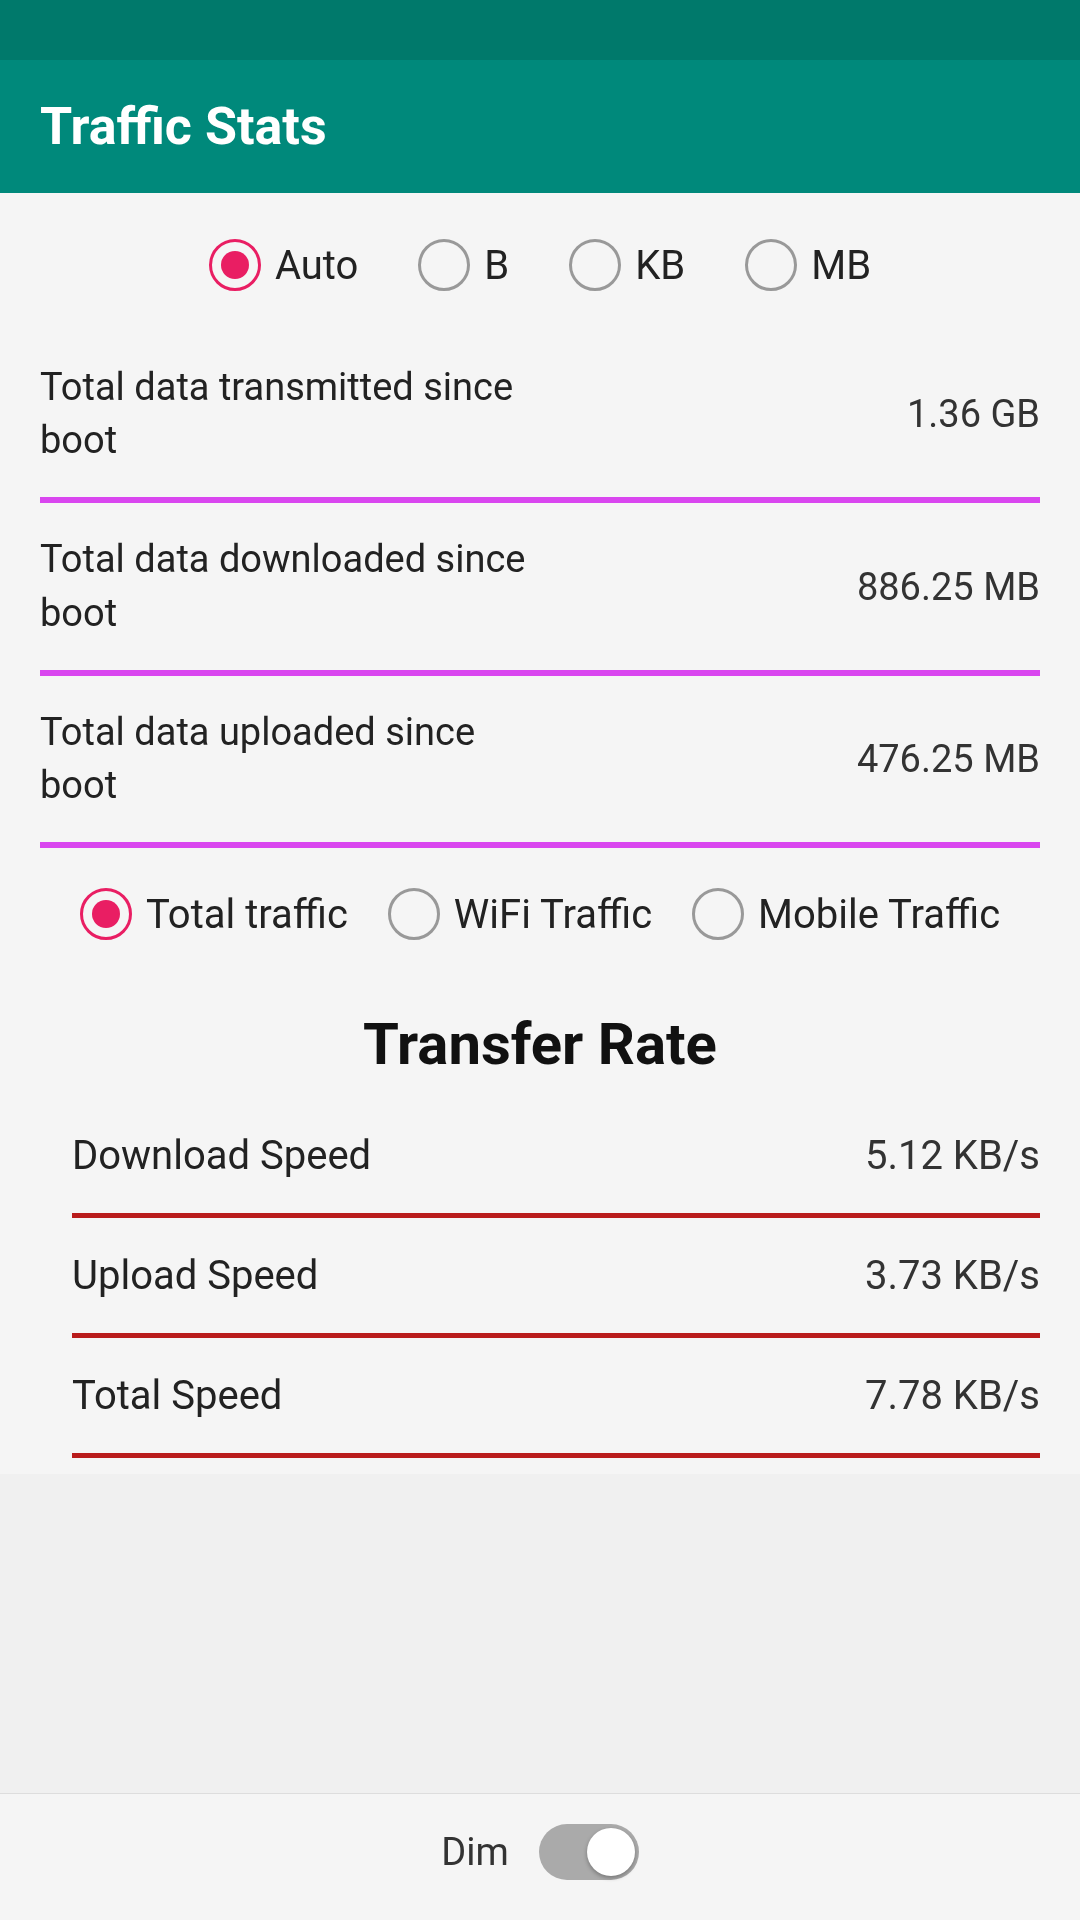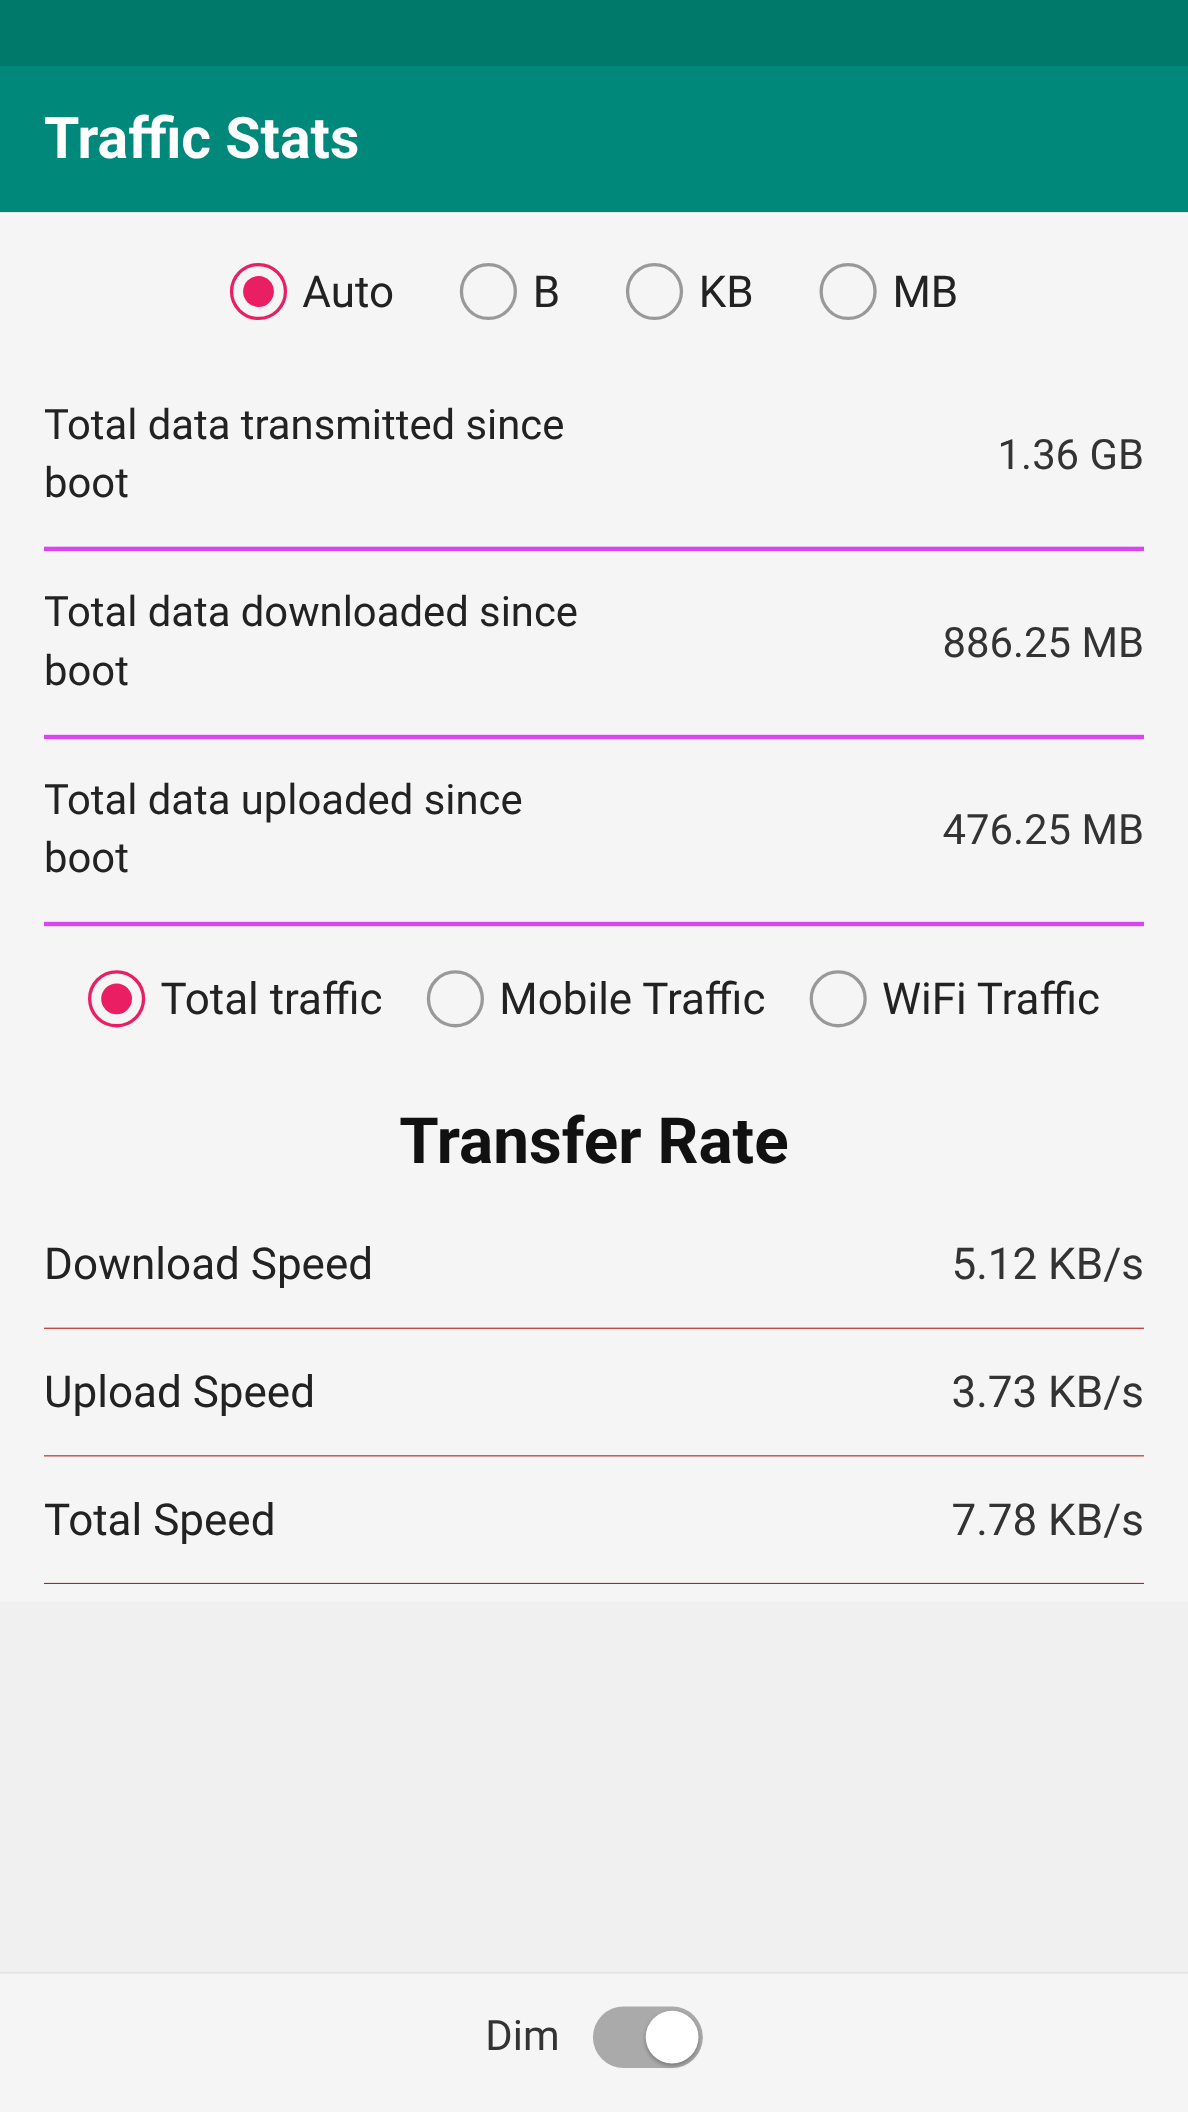--- a/index.html
+++ b/index.html
@@ -88,21 +88,21 @@
     .stats-section {
       padding: 0 40px;
     }
 
     .stat-row {
       display: flex;
       flex-direction: row;
       align-items: center;
       justify-content: space-between;
       padding: 30px 0;
-      border-bottom: 4px solid #d946ef;
+      border-bottom: 6px solid #d946ef;
     }
 
     .stat-label {
       font-size: 38px;
       color: #222;
       max-width: 500px;
       line-height: 1.4;
     }
 
     .stat-value {
@@ -133,21 +133,22 @@
     .speed-rows {
       padding: 0 40px;
     }
 
     .speed-row {
       display: flex;
       flex-direction: row;
       align-items: center;
       justify-content: space-between;
       padding: 34px 0;
-      border-bottom: 1px solid #b91c1c;
+      border-bottom: 5px solid #b91c1c;
+      margin-left: 32px;
     }
 
     .speed-label {
       font-size: 40px;
       color: #222;
     }
 
     .speed-value {
       font-size: 40px;
       color: #333;
@@ -242,25 +243,25 @@
 
   </div>
 
   <div class="traffic-selector">
     <div class="radio-option">
       <div class="radio-circle selected"></div>
       <span class="radio-label">Total traffic</span>
     </div>
     <div class="radio-option">
       <div class="radio-circle"></div>
+      <span class="radio-label">WiFi Traffic</span>
+    </div>
+    <div class="radio-option">
+      <div class="radio-circle"></div>
       <span class="radio-label">Mobile Traffic</span>
-    </div>
-    <div class="radio-option">
-      <div class="radio-circle"></div>
-      <span class="radio-label">WiFi Traffic</span>
     </div>
   </div>
 
   <div class="transfer-rate-heading">Transfer Rate</div>
 
   <div class="speed-rows">
 
     <div class="speed-row">
       <span class="speed-label">Download Speed</span>
       <span class="speed-value">5.12 KB/s</span>

